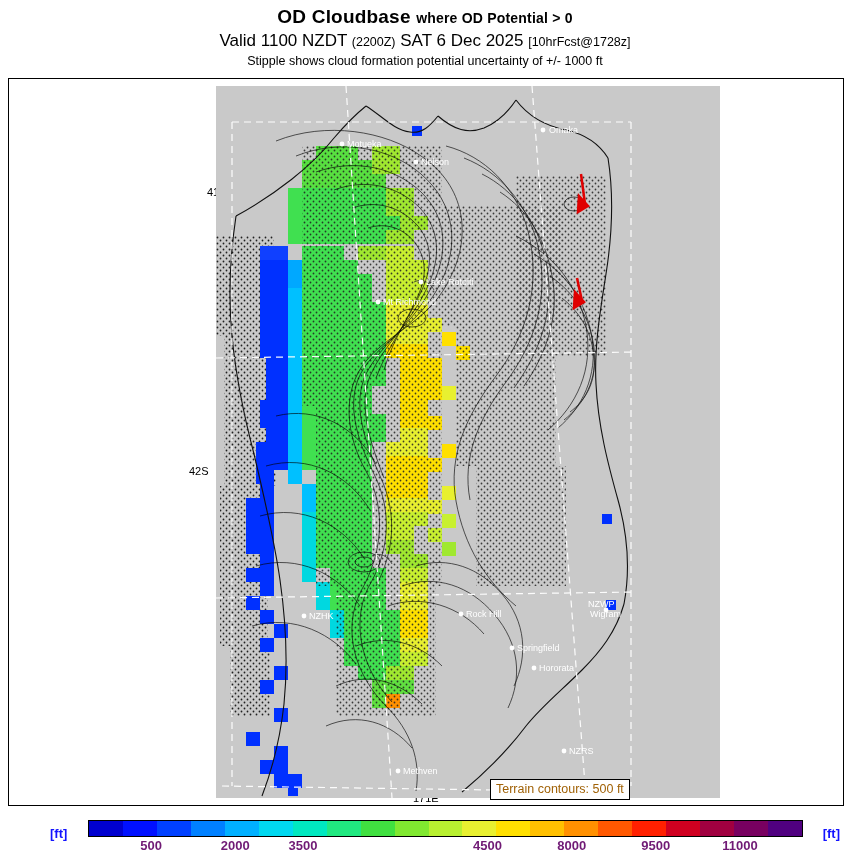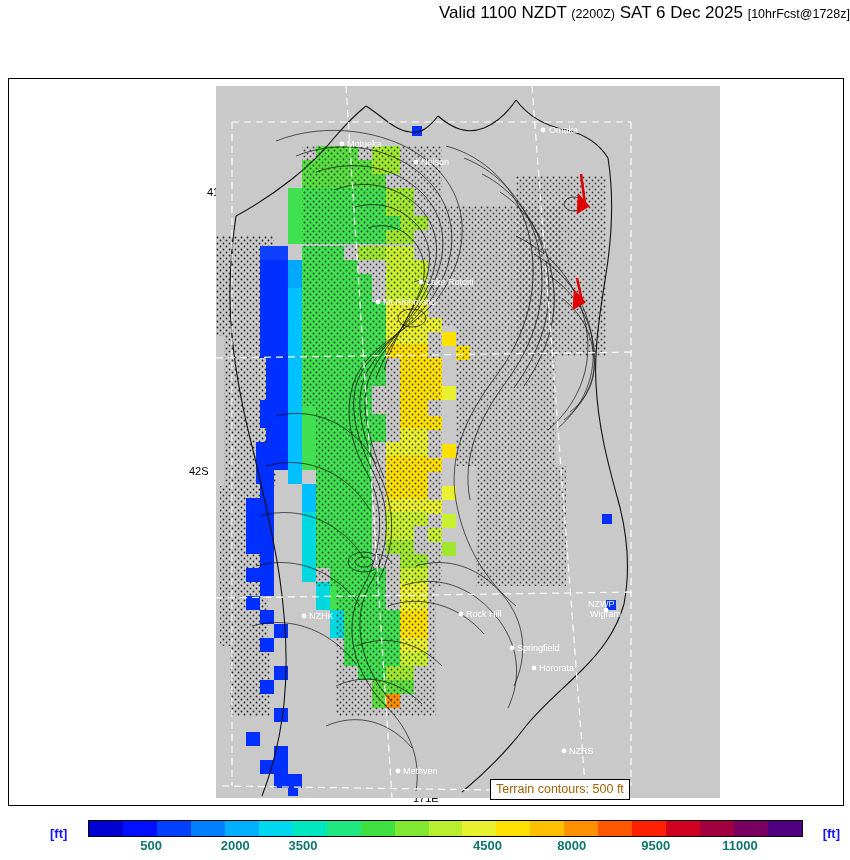--- a/index.html
+++ b/index.html
@@ -10,21 +10,21 @@
     position:relative;
     overflow:hidden;
   }
   
   #title-block{
     position:absolute; left:0; top:0; width:850px; text-align:center;
     color:#000;
   }
   #title-line1{ font-size:19px; font-weight:bold; margin-top:6px; letter-spacing:0.2px;}
   #title-line1 .small{ font-size:14px; font-weight:bold;}
-  #title-line2{ font-size:17px; margin-top:3px;text-align:right;}
+  #title-line2{ font-size:17px; margin-top:3px;}
   #title-line2 .sm{ font-size:12.5px;}
   #title-line3{ font-size:12.5px; margin-top:3px;}
 
   
   #map-frame{
     position:absolute;
     left:8px; top:78px; width:834px; height:726px;
     border:1px solid #000;
     background:#ffffff;
     overflow:hidden;
@@ -48,40 +48,45 @@
   }
   #cbar-unit-left{position:absolute;left:42px;top:6px;font-size:13px;color:#1414ff;font-weight:bold;}
   #cbar-unit-right{position:absolute;right:2px;top:6px;font-size:13px;color:#1414ff;font-weight:bold;}
   #cbar{
     position:absolute;left:80px;top:0px;width:715px;height:17px;
     display:flex;border:1px solid #000;box-sizing:border-box;
   }
   #cbar div{flex:1 1 auto;height:100%;}
   #cbar-ticks{position:absolute;left:80px;top:17px;width:715px;height:16px;}
   #cbar-ticks span{
-    position:absolute;top:1px;font-size:13px;font-weight:bold;color:#0f766e;
+    position:absolute;top:1px;font-size:13px;font-weight:bold;color:#701a75;
     transform:translateX(-50%);
   }
   
   #terrain-note{
     position:absolute; left:489px; top:806px; border:1px solid #000;
     background:#fff; font-size:12.5px; padding:2px 5px 3px 5px; color:#a16207;
     white-space:nowrap;
   }
 </style>
 </head>
 <body>
 
 <div id="title-block">
+  <div id="title-line1">
+    <span>OD Cloudbase</span>
+    <span class="small">where OD Potential &gt; 0</span>
+  </div>
   <div id="title-line2">
     <span>Valid 1100 NZDT</span>
     <span class="sm">(2200Z)</span>
     <span>SAT 6 Dec 2025</span>
     <span class="sm">[10hrFcst@1728z]</span>
   </div>
+  <div id="title-line3">Stipple shows cloud formation potential uncertainty of +/- 1000 ft</div>
 </div>
 
 <div id="map-frame">
 
   <span class="axis-label" style="left:198px;top:107px;">41S</span>
   <span class="axis-label" style="left:180px;top:386px;">42S</span>
   <span class="axis-label" style="left:222px;top:629px;">43S</span>
   <span class="axis-label" style="left:610px;top:113px;">42S</span>
   <span class="axis-label" style="left:634px;top:359px;">43S</span>
   <span class="axis-label" style="left:622px;top:638px;">44S</span>

